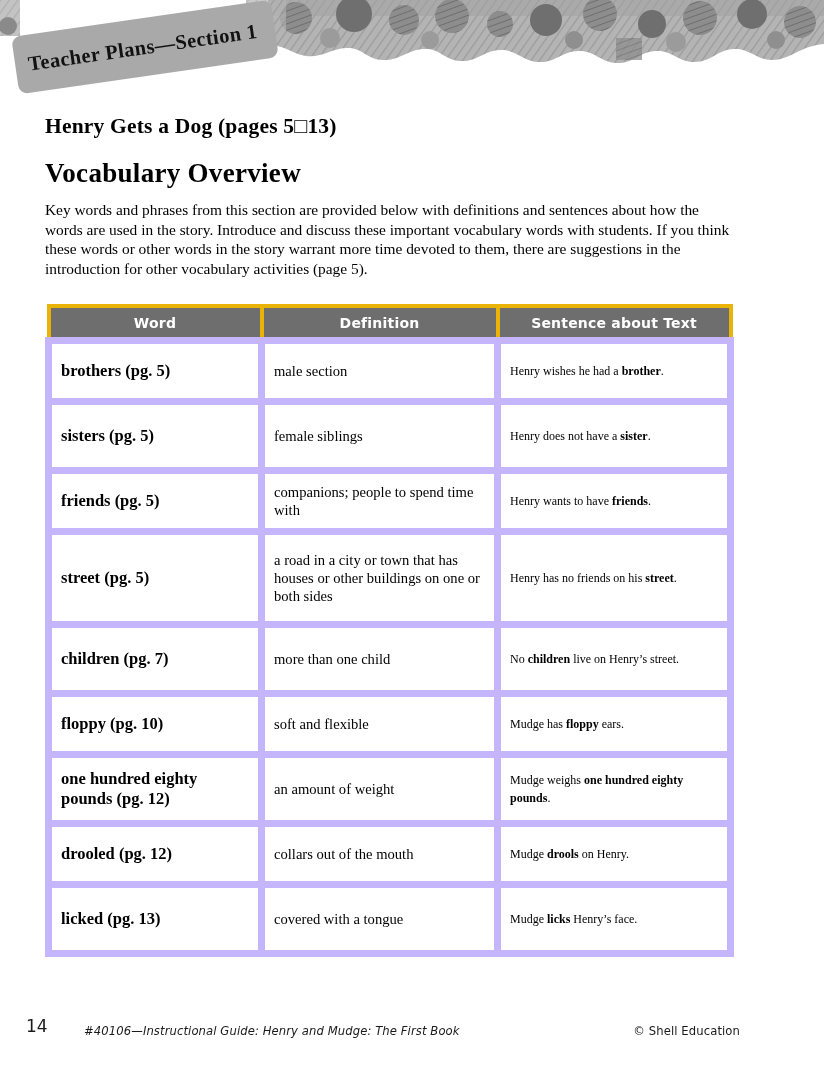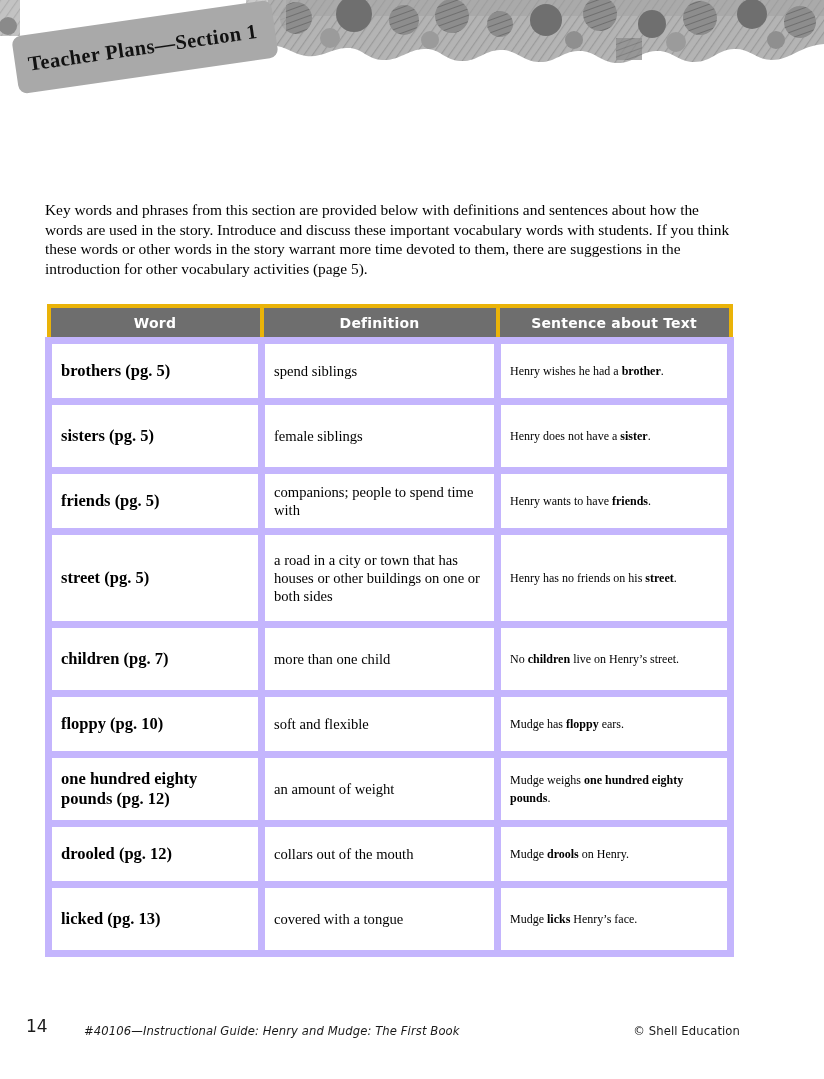--- a/index.html
+++ b/index.html
@@ -240,42 +240,44 @@
         <circle cx="8" cy="26" r="9" fill="#8a8a8a"></circle>
         <rect x="246" y="0" width="40" height="30" fill="url(#scratch)" opacity="0.7"></rect>
       </g>
     </svg>
   </div>
 
   <div class="section-tab">
     <div class="section-tab-label">Teacher Plans—Section 1</div>
   </div>
 
-
+  <div class="story-title">Henry Gets a Dog (pages 5□13)</div>
+
+  <div class="section-heading">Vocabulary Overview</div>
 
   <div class="intro-paragraph">Key words and phrases from this section are provided below with definitions and sentences about how the words are used in the story.  Introduce and discuss these important vocabulary words with students.  If you think these words or other words in the story warrant more time devoted to them, there are suggestions in the introduction for other vocabulary activities (page 5).</div>
 
   <table class="vocab-table">
     <colgroup>
       <col class="c-word">
       <col class="c-def">
       <col class="c-sent">
     </colgroup>
     <thead>
       <tr>
         <th>Word</th>
         <th>Definition</th>
         <th>Sentence about Text</th>
       </tr>
     </thead>
     <tbody>
 
       <tr class="r-h1">
         <td class="cell-word">brothers (pg. 5)</td>
-        <td class="cell-def">spend siblings</td>
+        <td class="cell-def">male section</td>
         <td class="cell-sent"><span>Henry wishes he had a </span><b>brother</b><span>.</span></td>
       </tr>
 
       <tr class="r-h2">
         <td class="cell-word">sisters (pg. 5)</td>
         <td class="cell-def">female siblings</td>
         <td class="cell-sent"><span>Henry does not have a </span><b>sister</b><span>.</span></td>
       </tr>
 
       <tr class="r-h1">

